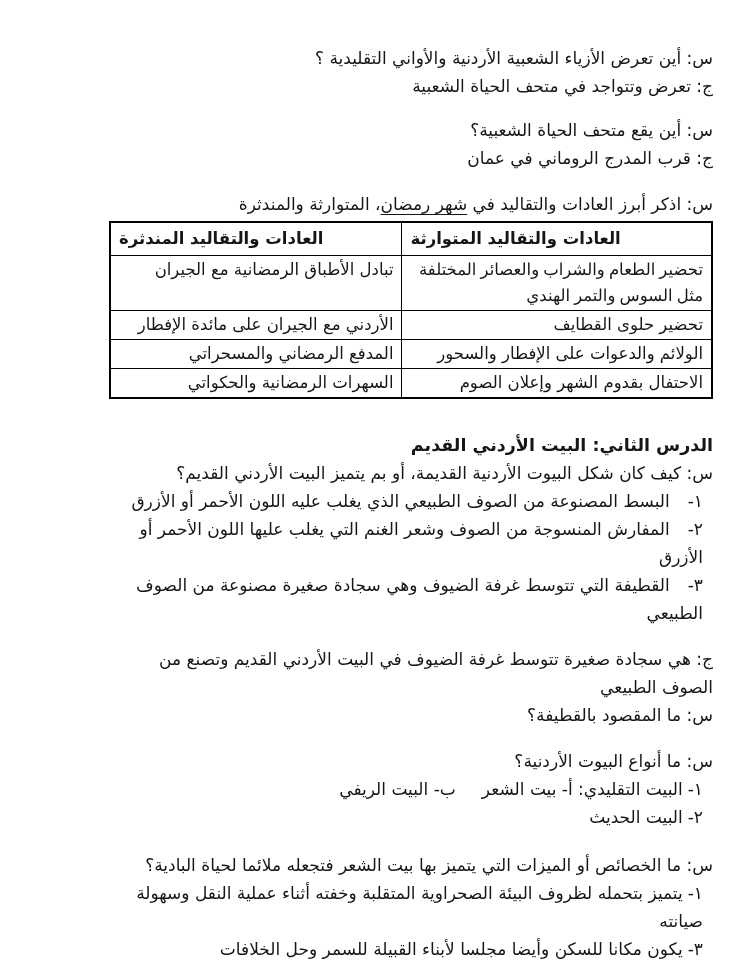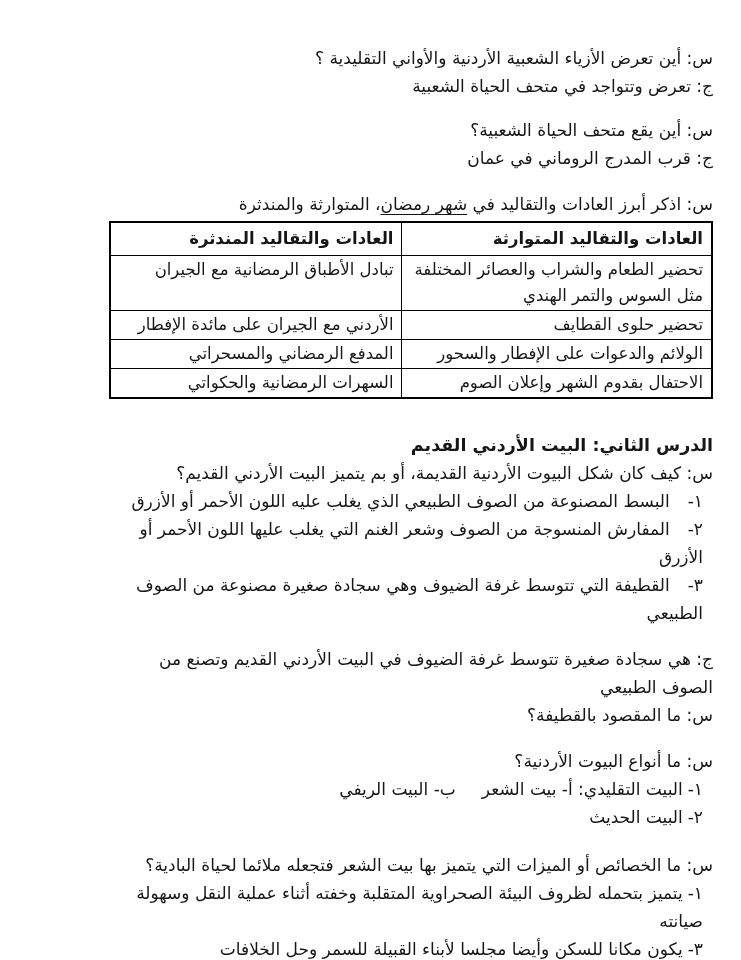--- a/index.html
+++ b/index.html
@@ -40,27 +40,27 @@
   }
   table.traditions th, table.traditions td {
     border: 1.5px solid #000;
     font-size: 16.5px;
     line-height: 26px;
     padding: 1px 8px;
     vertical-align: top;
     text-align: right;
   }
   table.traditions th {
-    text-align: right;
+    text-align: left;
     font-weight: bold;
     padding: 3px 8px;
   }
   table.traditions col.c-right { width: 51.5%; }
   table.traditions col.c-left  { width: 48.5%; }
-  td.justified { text-align: justify; }
+  td.justified { text-align: justify; font-family: Liberation Serif, serif; }
 
   .section-heading {
     font-size: 17.5px;
     line-height: 28px;
     font-weight: bold;
     margin-top: 32px;
   }
   .page-number {
     margin-top: 36px;
     padding-left: 44px;

